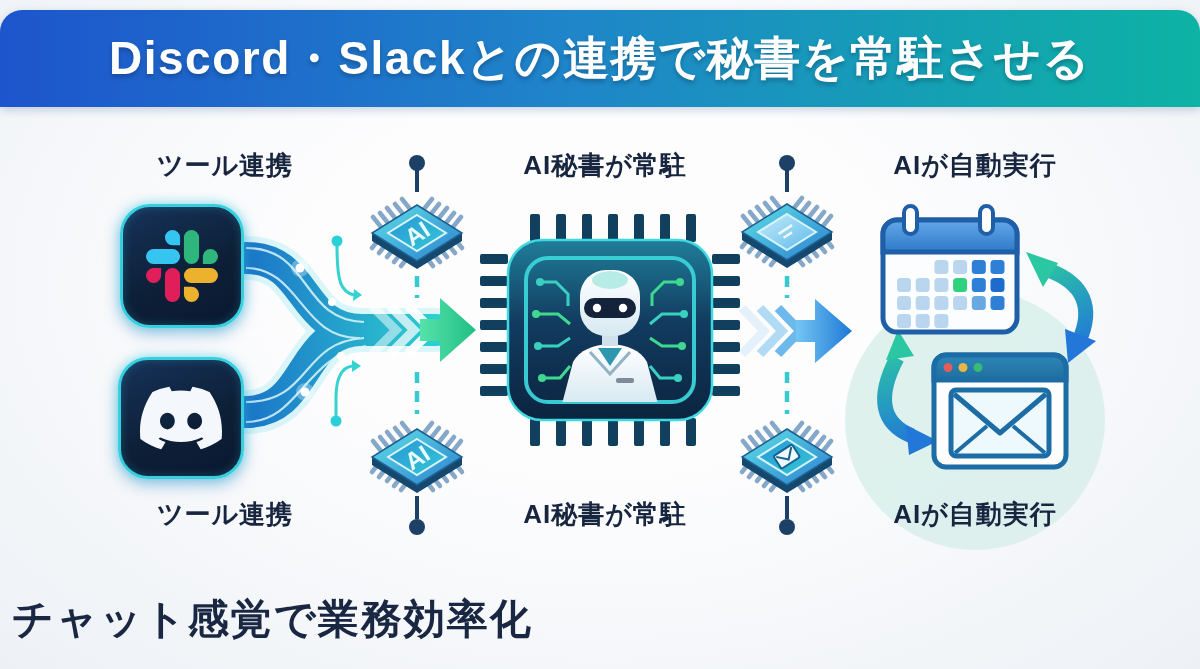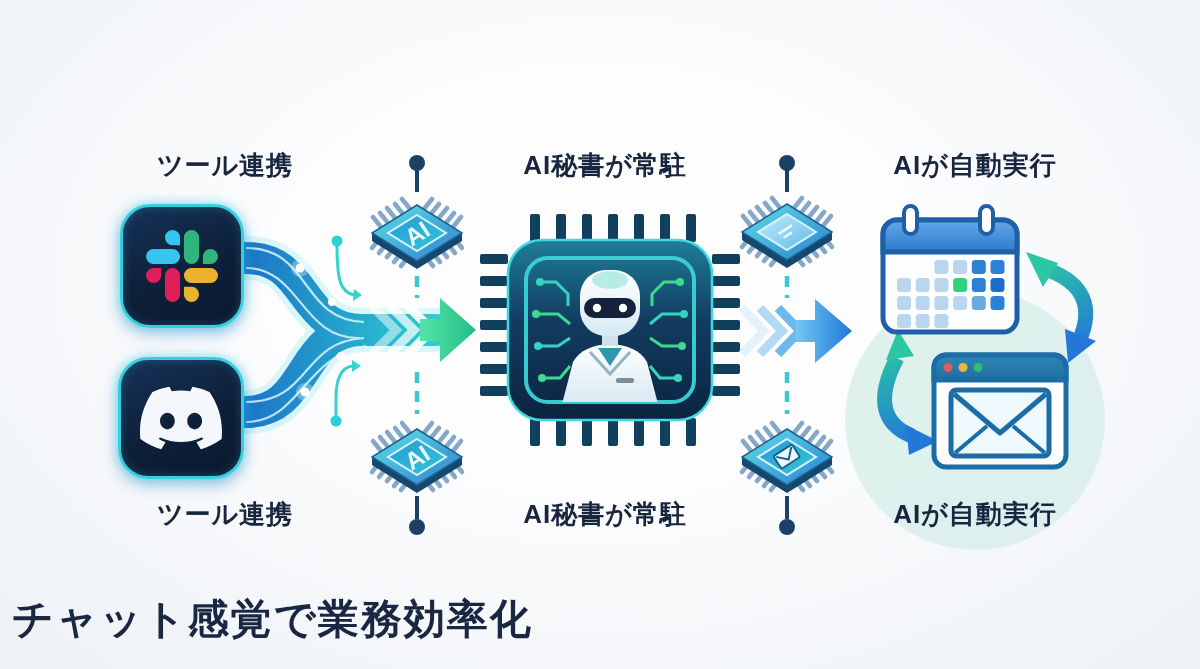--- a/index.html
+++ b/index.html
@@ -27,20 +27,23 @@
     background:#d8eeea;opacity:.85;}
   .overlay,.bigchip,.calendar,.mail{position:absolute;}
   .overlay{left:0;top:0;}
   svg{display:block;}
 </style>
 </head>
 <body>
 
 <div class="canvas">
 
+  <header class="banner">
+    <h1>Discord・Slackとの連携で秘書を常駐させる</h1>
+  </header>
 
   <div class="backdrop-circle"></div>
 
   <svg class="overlay" width="1200" height="669" viewBox="0 0 1200 669">
     <defs>
       <linearGradient id="gStream" gradientUnits="userSpaceOnUse" x1="244" y1="0" x2="436" y2="0">
         <stop offset="0" stop-color="#1b74c8"></stop>
           <stop offset="1" stop-color="#2ecfd0"></stop>
       </linearGradient>
       <linearGradient id="gGreen" gradientUnits="userSpaceOnUse" x1="420" y1="0" x2="478" y2="0">

